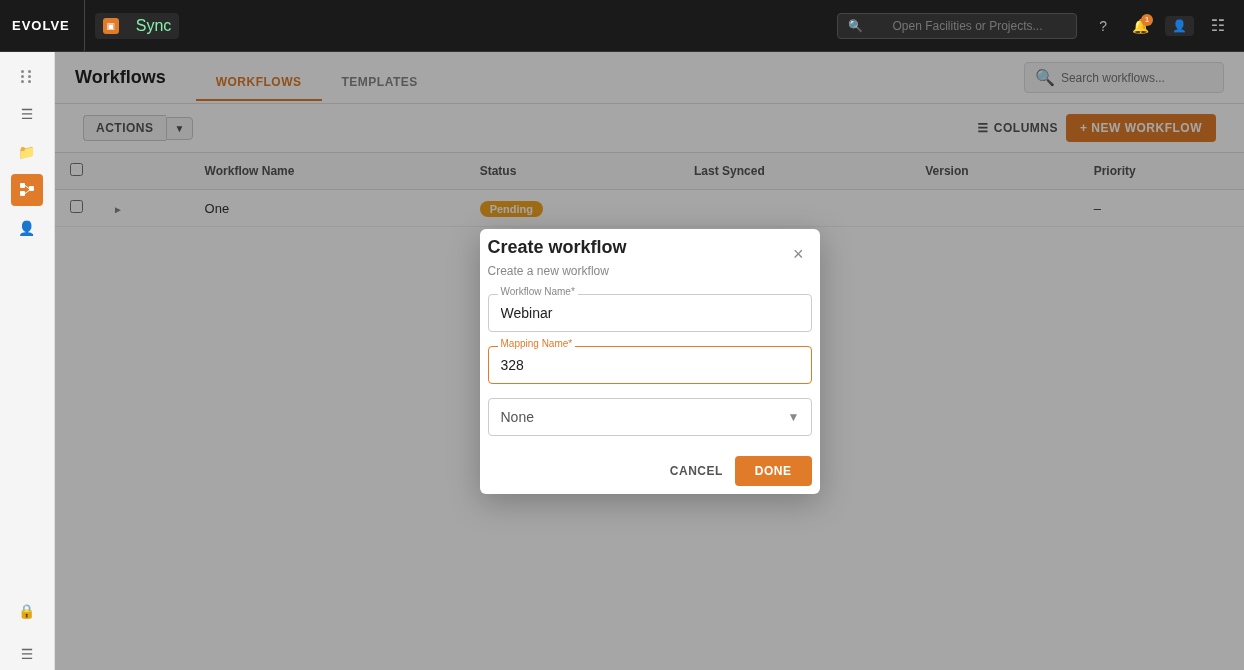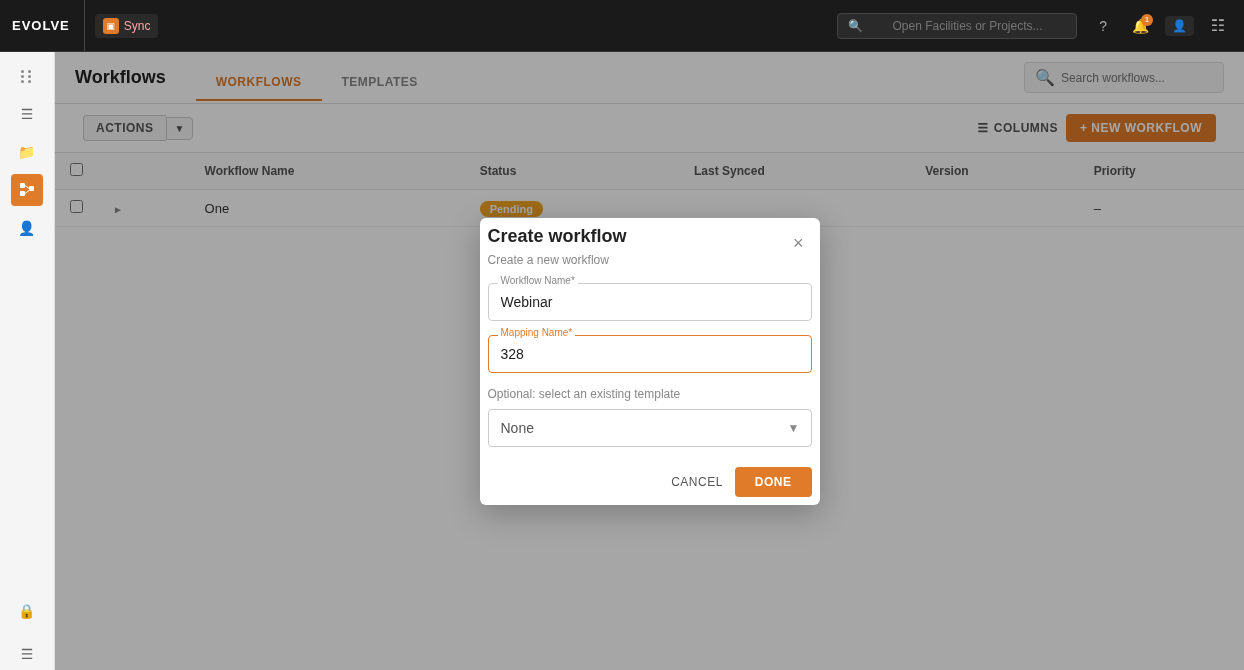--- a/index.html
+++ b/index.html
@@ -37,21 +37,21 @@
       padding: 4px 8px;
       margin-left: 10px;
     }
     .sync-icon {
       width: 16px; height: 16px;
       background: #e07b2a;
       border-radius: 3px;
       display: flex; align-items: center; justify-content: center;
       color: white; font-size: 9px;
     }
-    .sync-label { color: #fca5a5; font-size: 12px; }
+    .sync-label { color: #86efac; font-size: 16px; margin-left: 12px; }
     .nav-spacer { flex: 1; }
     .search-bar {
       display: flex;
       align-items: center;
       background: #2a2a2a;
       border: 1px solid #444;
       border-radius: 4px;
       padding: 5px 10px;
       width: 240px;
       gap: 6px;
@@ -407,21 +407,21 @@
       display: flex;
       justify-content: flex-end;
       align-items: center;
       gap: 12px;
     }
     .btn-cancel {
       background: none;
       border: none;
       color: #555;
       font-size: 12px;
-      font-weight: 400;
+      font-weight: 700;
       letter-spacing: 0.5px;
       cursor: pointer;
       text-transform: uppercase;
     }
     .btn-done {
       background: #e07b2a;
       border: none;
       color: white;
       font-size: 12px;
       font-weight: 700;
@@ -564,21 +564,20 @@
         <div class="form-field">
           <label>Workflow Name*</label>
           <input type="text" value="Webinar" style="">
         </div>
 
         <div class="form-field">
           <label class="active-label">Mapping Name*</label>
           <input type="text" class="active-border" value="328" style="">
         </div>
 
-        <p class="optional-label">Optional: select an existing template</p>
         <div class="select-wrapper">
           <select class="select-field">
             <option>None</option>
           </select>
           <span class="select-arrow">▼</span>
         </div>
 
         <div class="modal-footer">
           <button class="btn-cancel">CANCEL</button>
           <button class="btn-done">DONE</button>

